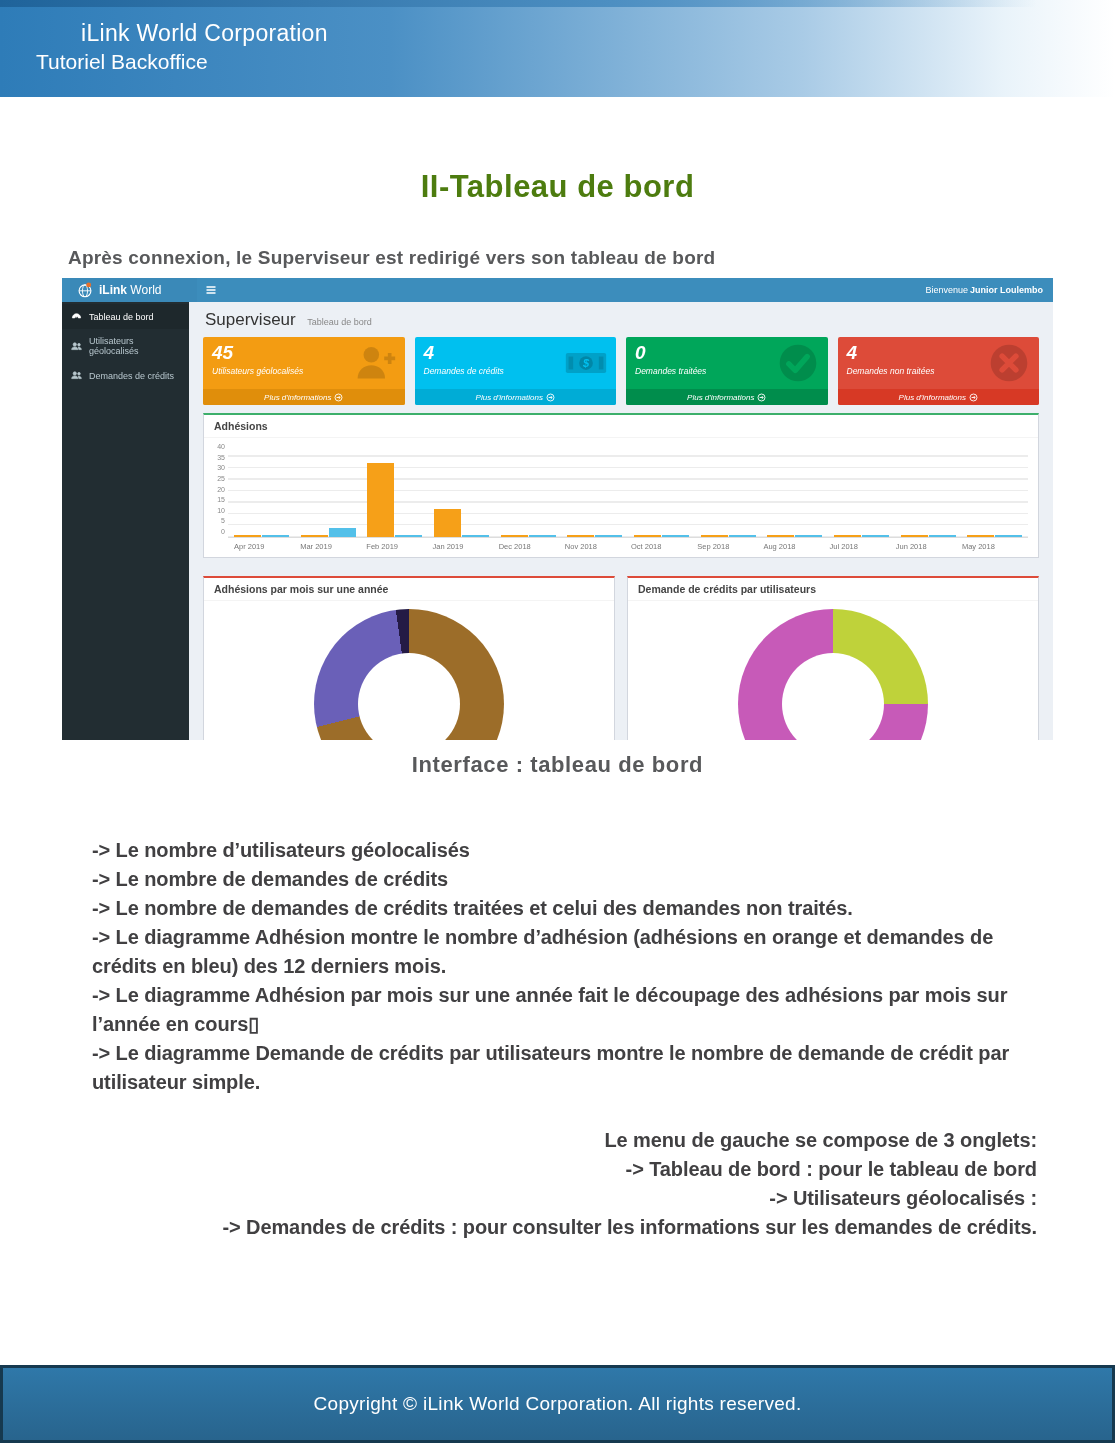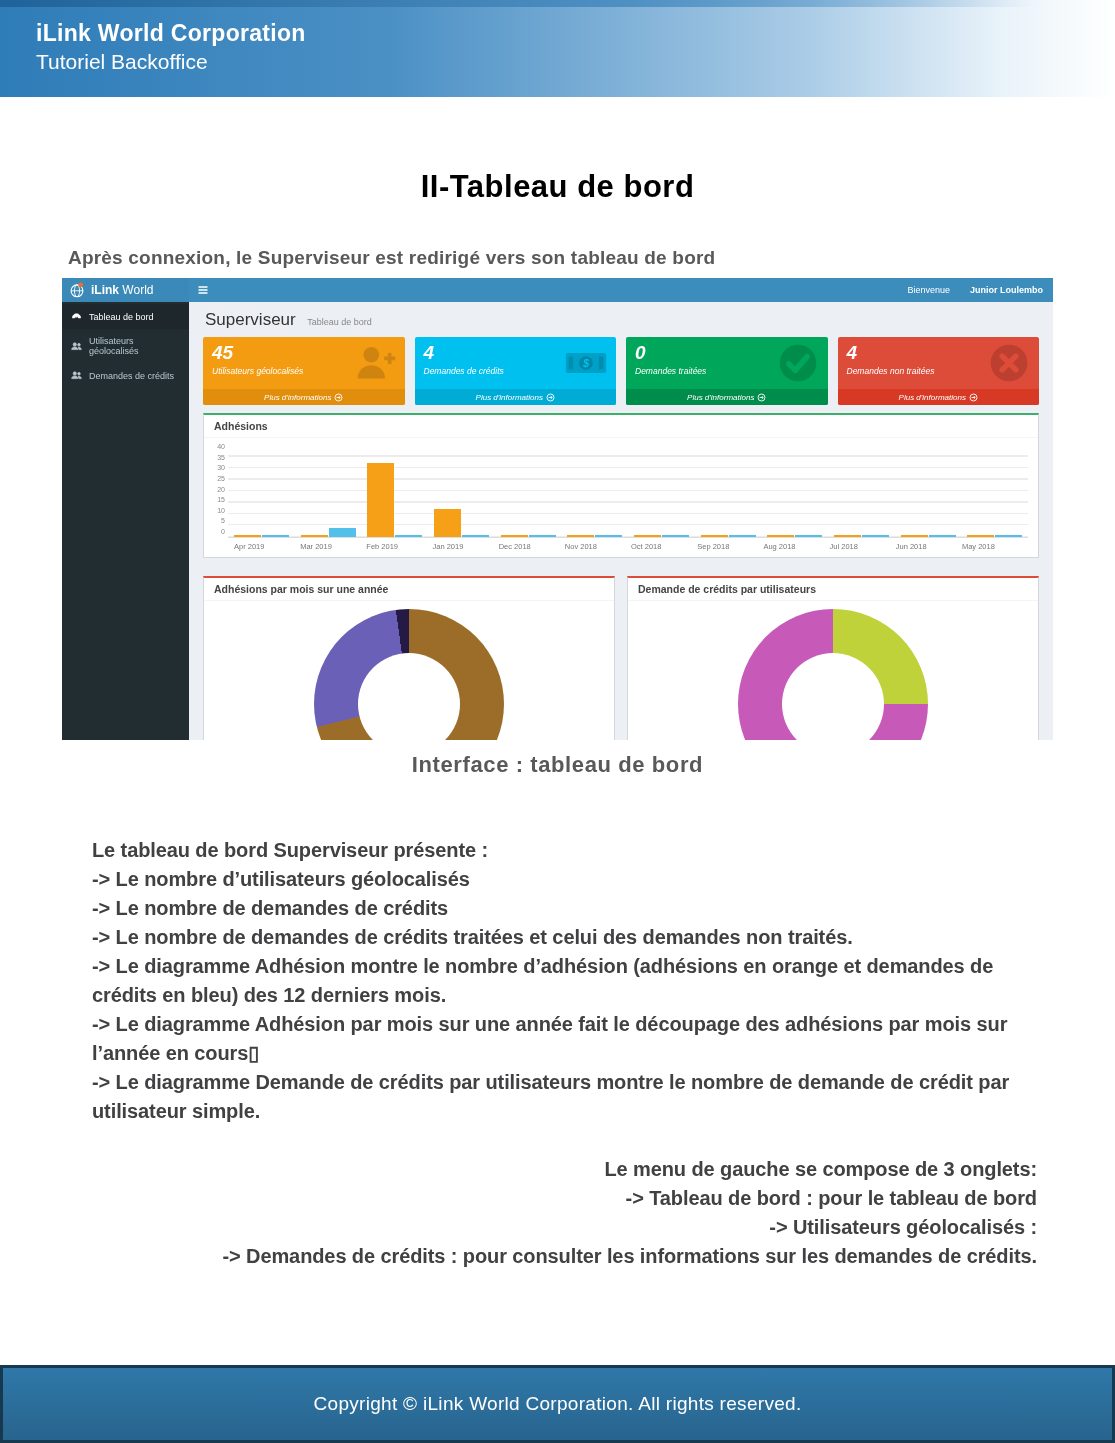--- a/index.html
+++ b/index.html
@@ -16,55 +16,55 @@
     position: relative;
     height: 97px;
     background: linear-gradient(90deg, #2e7cb8 0%, #4b90c5 35%, #a9cbe6 72%, #e9f3fa 90%, #ffffff 100%);
     color: #fff;
     padding: 20px 0 0 36px;
   }
   .banner::before {
     content:""; position:absolute; top:0; left:0; right:0; height:7px;
     background: linear-gradient(90deg, #1f639a 0%, #4d8fc2 55%, rgba(255,255,255,0) 93%);
   }
-  .banner .l1 { font-size: 23px; font-weight: 700; letter-spacing: .3px; }
+  .banner .l1 { font-size: 23px; font-weight: 400; letter-spacing: .3px; margin-left: 45px; }
   .banner .l2 { font-size: 21px; font-weight: 500; margin-top: 3px; }
 
   
   .doc-title {
     margin-top: 72px; text-align: center;
-    font-size: 31px; font-weight: bold; color: #000000; letter-spacing: .5px;
+    font-size: 31px; font-weight: bold; color: #4d7c0f; letter-spacing: .5px;
   }
   .doc-intro {
     margin: 42px 0 0 68px;
     font-size: 19px; font-weight: bold; color: #58595b; letter-spacing: .2px;
   }
 
   
   .shot {
     margin: 9px 0 0 62px;
     width: 991px; height: 462px;
     position: relative; overflow: hidden;
     background: #ecf0f5;
     font-family: "Liberation Sans", sans-serif;
   }
-  .topbar { height: 24px; background: #3c8dbc; display: flex; align-items: stretch; }
+  .topbar { height: 24px; background: #3c8dbc; display: flex; align-items: stretch; padding-left: 8px; }
   .brand {
     width: 127px; display: flex; align-items: center; gap: 6px;
     padding-left: 7px; color: #fff; font-size: 12px; background:#3a89b8;
   }
   .brand b { font-weight: bold; }
   .brand .logo { width: 16px; height: 16px; display:inline-flex; }
   .hamburger {
     width: 28px; display:flex; align-items:center; justify-content:center;
     color:#fff; cursor:pointer;
   }
   .hamburger svg { width: 12px; height: 12px; }
   .welcome {
-    margin-left:auto; display:flex; align-items:center; gap:20px;
+    margin-left:auto; display:flex; align-items:center; gap:2px;
     padding-right: 10px; color:#fff; font-size: 9px;
   }
   .welcome b { font-weight: bold; }
 
   .shot-row { display: flex; height: 438px; }
   .sidebar { width: 127px; background: #222d32; padding-top: 2px; }
   .menu-item {
     display:flex; align-items:center; gap:7px;
     padding: 7px 9px; font-size: 9px; color:#b8c7ce; cursor:pointer;
   }
@@ -383,21 +383,20 @@
       </div>
 
     </div>
   </div>
 </div>
 
 <div class="caption">Interface : tableau de bord</div>
 
 <div class="body-text">
   <div>
-      <div class="body-line">Le tableau de bord Superviseur présente :</div>
       <div class="body-line">-&gt; Le nombre d’utilisateurs géolocalisés</div>
       <div class="body-line">-&gt; Le nombre de demandes de crédits</div>
       <div class="body-line">-&gt; Le nombre de demandes de crédits traitées et celui des demandes non traités.</div>
       <div class="body-line">-&gt; Le diagramme Adhésion montre le nombre d’adhésion (adhésions en orange et demandes de crédits en bleu) des 12 derniers mois.</div>
       <div class="body-line">-&gt; Le diagramme Adhésion par mois sur une année fait le découpage des adhésions par mois sur l’année en cours▯</div>
       <div class="body-line">-&gt; Le diagramme Demande de crédits par utilisateurs montre le nombre de demande de crédit par utilisateur simple.</div>
     </div>
   <div class="para2">
       <div class="body-line">Le menu de gauche se compose de 3 onglets:</div>
       <div class="body-line">-&gt; Tableau de bord : pour le tableau de bord</div>

